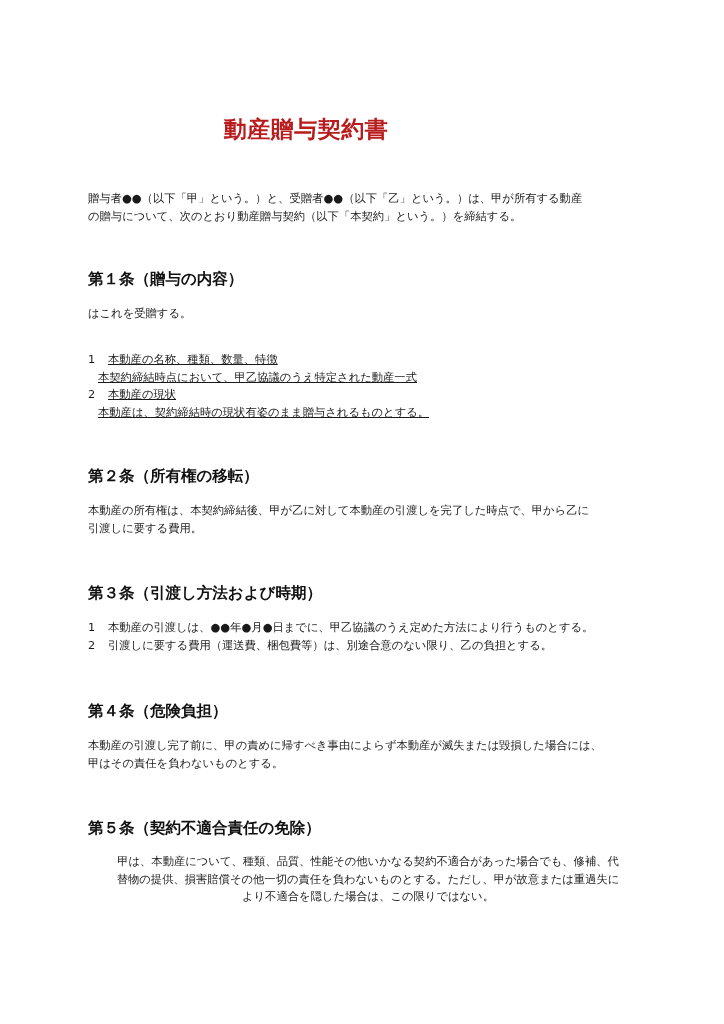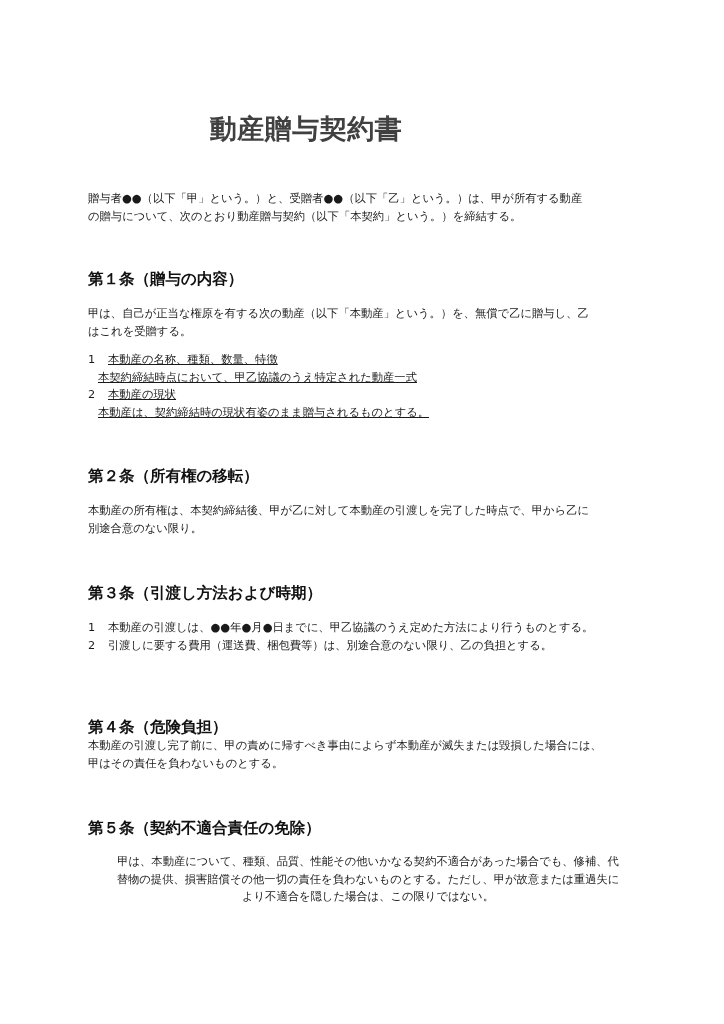--- a/index.html
+++ b/index.html
@@ -1,62 +1,61 @@
 <!DOCTYPE html>
 <html><head>
   <meta charset="utf-8">
   <style>
     html, body { margin:0; padding:0; background:#ffffff; }
     body { width:724px; height:1024px; position:relative; overflow:hidden;
       font-family:"DejaVu Sans", "Liberation Sans", sans-serif; color:#1a1a1a; }
     .title { position:absolute; left:0; width:612px; top:111px; text-align:center;
-      font-size:27px; font-weight:bold; line-height:36px; letter-spacing:0.5px; color:#404040; }
+      font-size:23px; font-weight:bold; line-height:36px; letter-spacing:0.5px; color:#b91c1c; }
     .p { position:absolute; left:88px; width:560px; font-size:11.3px; line-height:17.5px; white-space:nowrap; }
     .p .ln { display:block; height:17.5px; }
     .h { position:absolute; left:88px; font-size:15.5px; font-weight:bold; line-height:22px; color:#111; white-space:nowrap; }
     .item { display:block; height:17.5px; white-space:nowrap; }
     .num { display:inline-block; width:20px; }
     .indent { display:inline-block; width:10px; }
   </style>
 </head>
 <body>
 
 <div>
   <div class="title">動産贈与契約書</div>
 
   <div class="p" style="top:190px;">
     <span class="ln">贈与者●●（以下「甲」という。）と、受贈者●●（以下「乙」という。）は、甲が所有する動産</span>
     <span class="ln">の贈与について、次のとおり動産贈与契約（以下「本契約」という。）を締結する。</span>
   </div>
 
   <div class="h" style="top:268px;">第１条（贈与の内容）</div>
   <div class="p" style="top:305px;">
-    <span class="ln">甲は、自己が正当な権原を有する次の動産（以下「本動産」という。）を、無償で乙に贈与し、乙</span>
     <span class="ln">はこれを受贈する。</span>
   </div>
   <div class="p" style="top:351px;text-decoration:underline;">
     <span class="item"><span class="num">1</span><span>本動産の名称、種類、数量、特徴</span></span>
     <span class="item"><span class="indent"></span><span>本契約締結時点において、甲乙協議のうえ特定された動産一式</span></span>
     <span class="item"><span class="num">2</span><span>本動産の現状</span></span>
     <span class="item"><span class="indent"></span><span>本動産は、契約締結時の現状有姿のまま贈与されるものとする。</span></span>
   </div>
 
   <div class="h" style="top:465px;text-align:center;">第２条（所有権の移転）</div>
   <div class="p" style="top:502px;">
     <span class="ln">本動産の所有権は、本契約締結後、甲が乙に対して本動産の引渡しを完了した時点で、甲から乙に</span>
-    <span class="ln">別途合意のない限り。</span>
+    <span class="ln">引渡しに要する費用。</span>
   </div>
 
   <div class="h" style="top:582px;">第３条（引渡し方法および時期）</div>
   <div class="p" style="top:619px;">
     <span class="item"><span class="num">1</span><span>本動産の引渡しは、●●年●月●日までに、甲乙協議のうえ定めた方法により行うものとする。</span></span>
     <span class="item"><span class="num">2</span><span>引渡しに要する費用（運送費、梱包費等）は、別途合意のない限り、乙の負担とする。</span></span>
   </div>
 
-  <div class="h" style="top:700px;margin-top:16px;">第４条（危険負担）</div>
+  <div class="h" style="top:700px;">第４条（危険負担）</div>
   <div class="p" style="top:737px;">
     <span class="ln">本動産の引渡し完了前に、甲の責めに帰すべき事由によらず本動産が滅失または毀損した場合には、</span>
     <span class="ln">甲はその責任を負わないものとする。</span>
   </div>
 
   <div class="h" style="top:817px;">第５条（契約不適合責任の免除）</div>
   <div class="p" style="top:853px;text-align:center;">
     <span class="ln">甲は、本動産について、種類、品質、性能その他いかなる契約不適合があった場合でも、修補、代</span>
     <span class="ln">替物の提供、損害賠償その他一切の責任を負わないものとする。ただし、甲が故意または重過失に</span>
     <span class="ln">より不適合を隠した場合は、この限りではない。</span>

